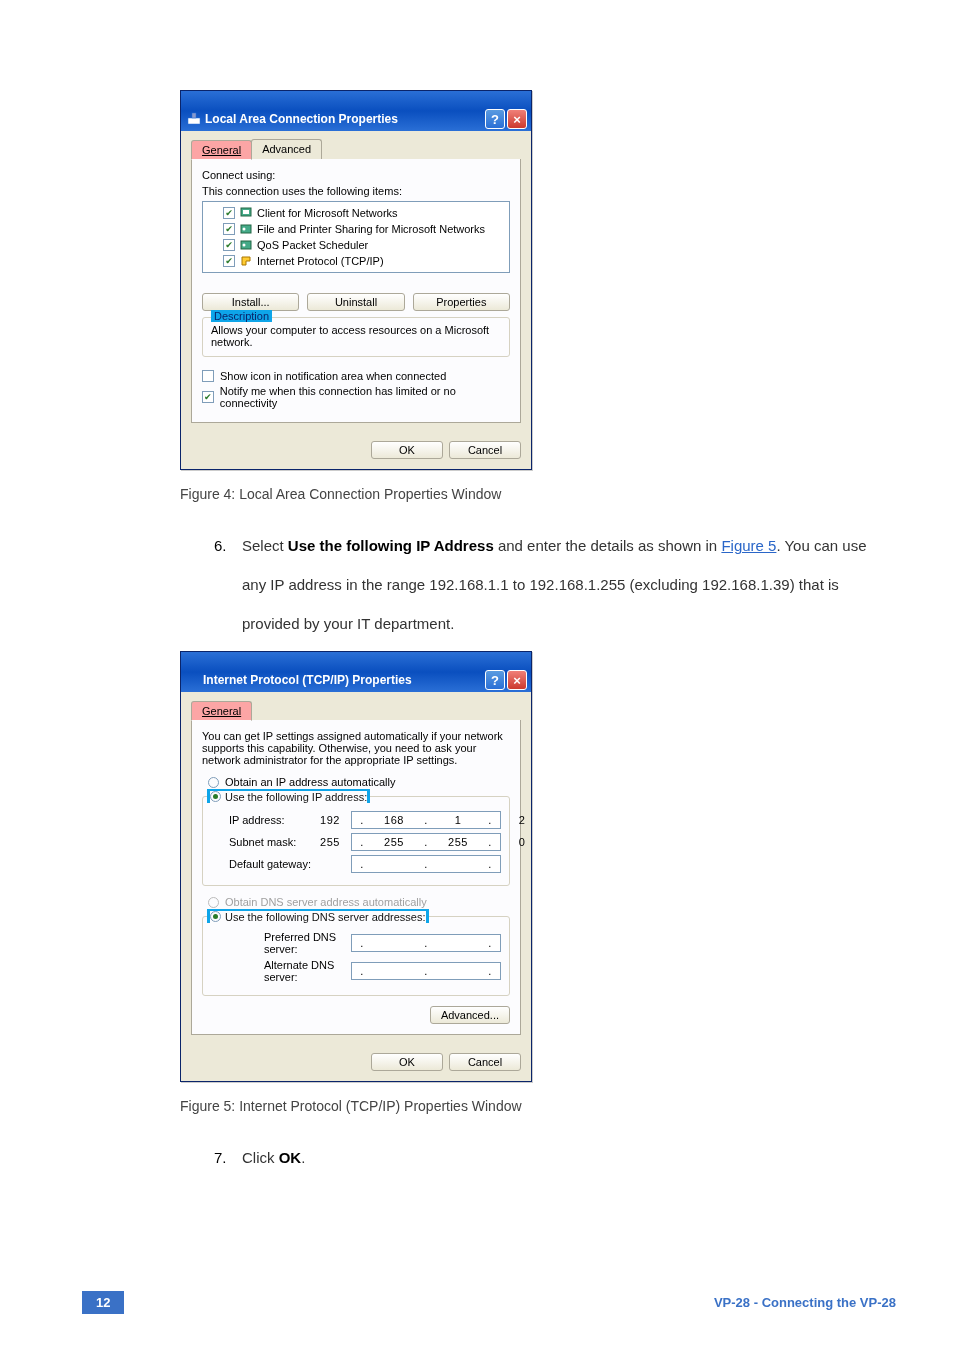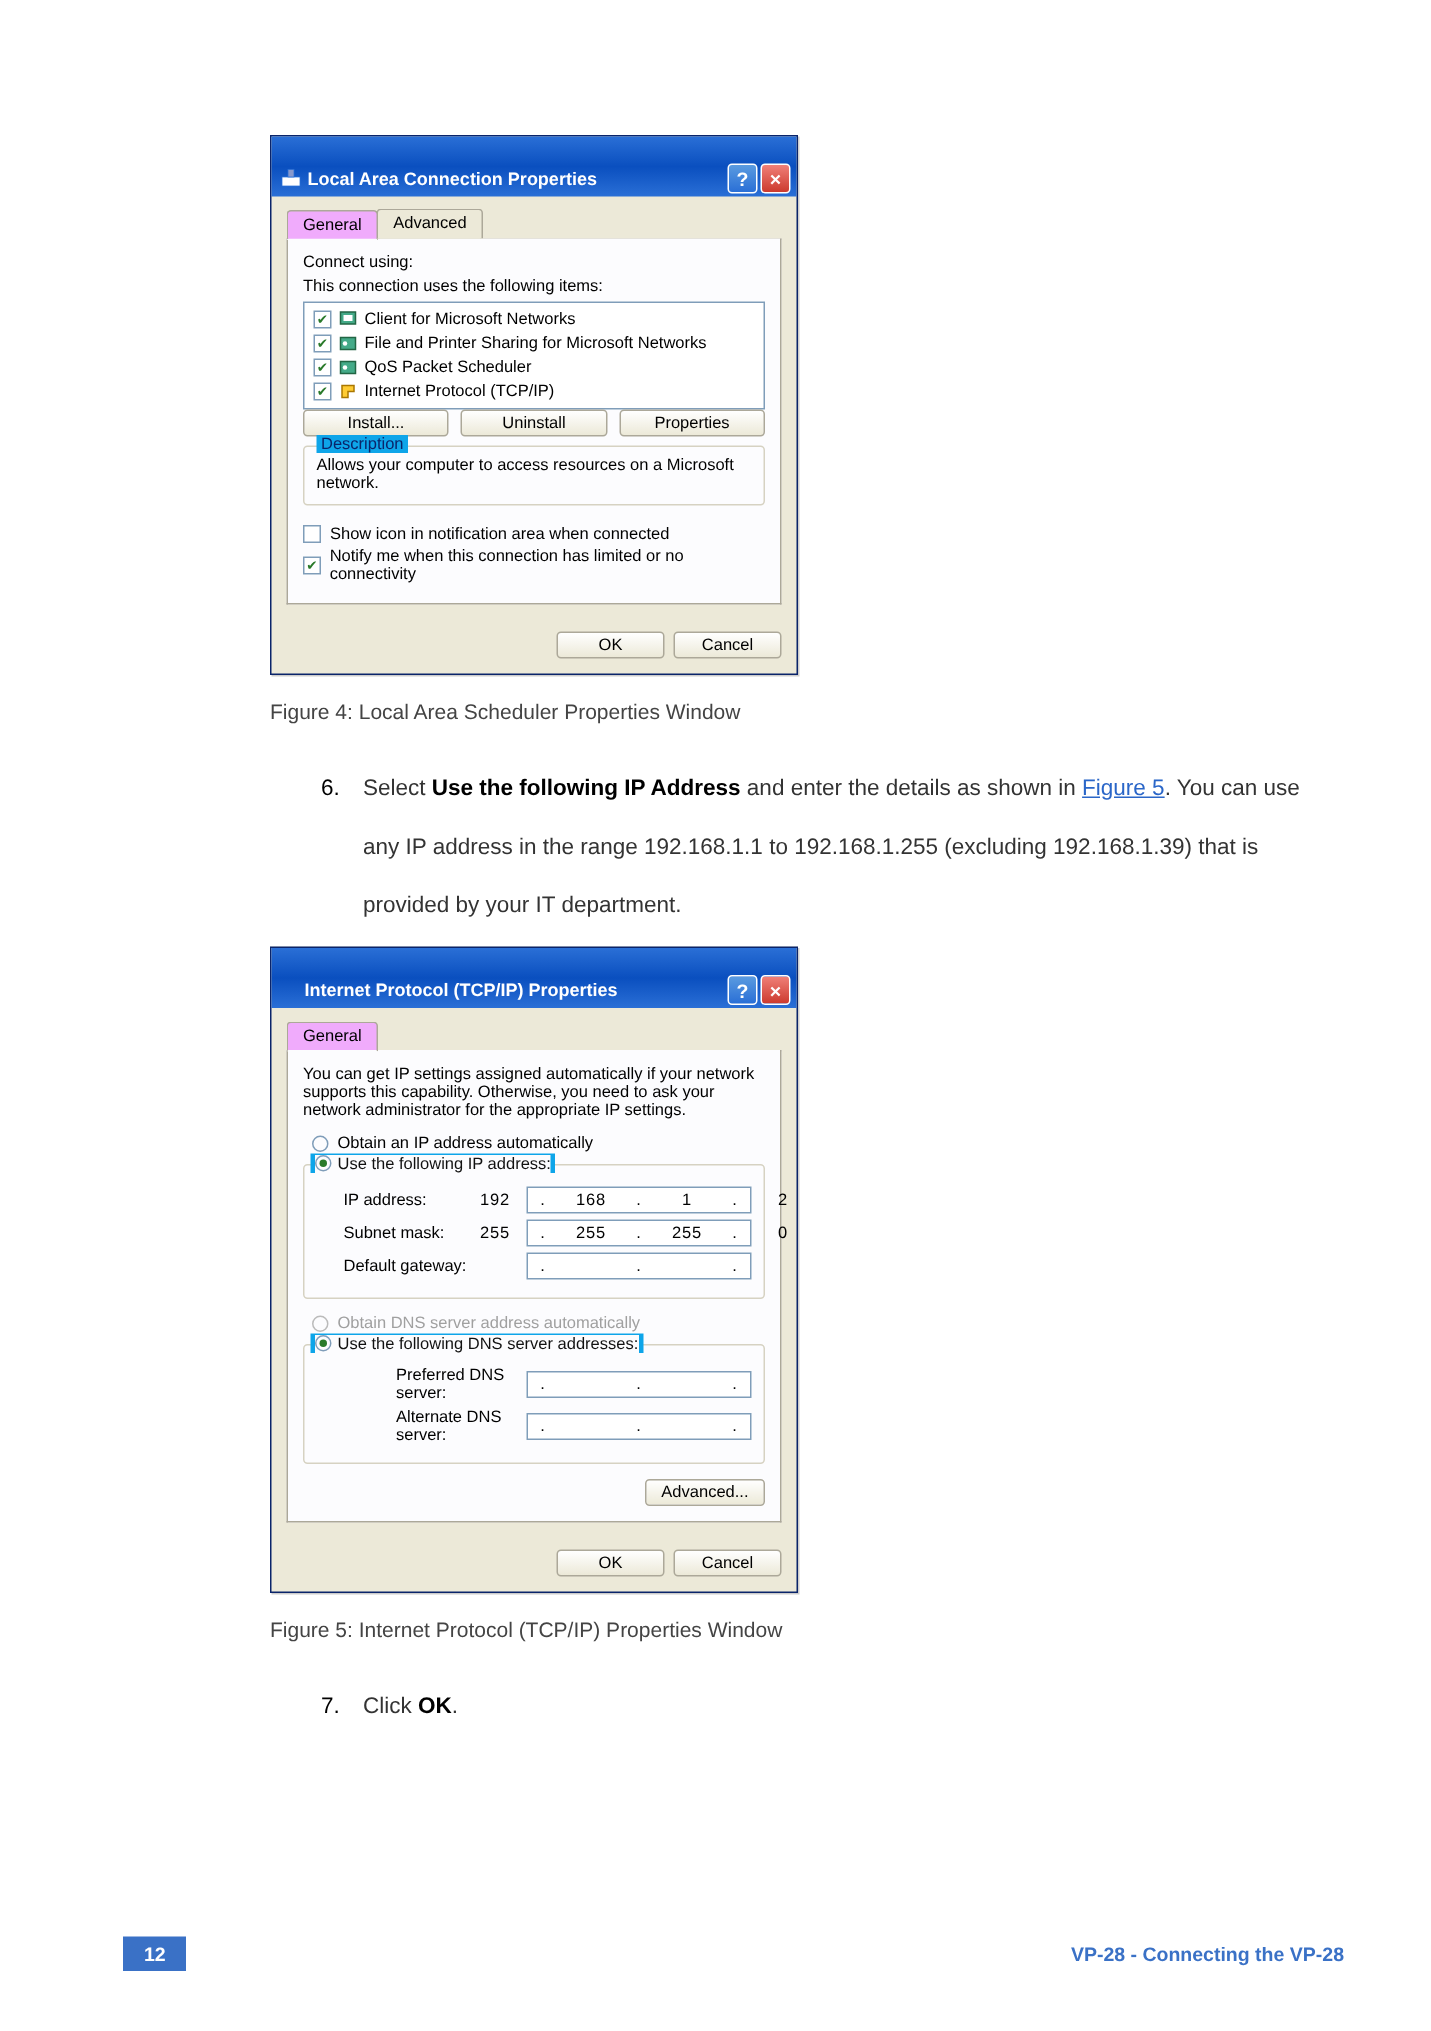--- a/index.html
+++ b/index.html
@@ -68,23 +68,24 @@
     padding: 3px 10px;
     border: 1px solid #aca899;
     border-bottom: none;
     background: #ece9d8;
     border-top-left-radius: 3px;
     border-top-right-radius: 3px;
     margin-right: -1px;
     position: relative;
   }
   .tab.active {
-    background: #f0abfc;
+    background: #fca5a5;
     top: 1px;
     border-bottom: 1px solid #fcfcfe;
+    text-decoration: underline;
   }
   .tab-content {
     border: 1px solid #aca899;
     border-top: none;
     background: #fcfcfe;
     padding: 10px;
     margin-top: -7px;
   }
   .label { margin-bottom: 4px; }
   .adapter-row {
@@ -112,22 +113,22 @@
     background: linear-gradient(to bottom, #fff, #ece9d8);
     border-radius: 3px;
     padding: 2px 10px;
     font-size: 11px;
     font-family: Tahoma, Arial, sans-serif;
     min-width: 72px;
   }
   .items-list {
     border: 1px solid #7f9db9;
     background: #fff;
-    padding: 3px 6px;
-    margin-bottom: 0;
+    padding: 3px 20px;
+    margin-bottom: 20px;
     font-size: 11px;
   }
   .li-row {
     display: flex;
     align-items: center;
     padding: 1px 0;
     gap: 4px;
   }
   .chk {
     width: 12px; height: 12px;
@@ -335,21 +336,21 @@
           <span>Notify me when this connection has limited or no connectivity</span>
         </div>
       </div>
     </div>
     <div class="dlg-footer">
       <button class="xp-btn">OK</button>
       <button class="xp-btn">Cancel</button>
     </div>
   </div>
 
-  <div class="caption">Figure 4: Local Area Scheduler Properties Window</div>
+  <div class="caption">Figure 4: Local Area Connection Properties Window</div>
 
   <div class="list-item">
     <div class="num">6.</div>
     <div class="body">
       <span>Select </span><strong>Use the following IP Address</strong><span> and enter the details as shown in </span><span class="link">Figure 5</span><span>. You can use any IP address in the range 192.168.1.1 to 192.168.1.255 (excluding 192.168.1.39) that is provided by your IT department.</span>
     </div>
   </div>
 
   <div class="xp-dialog" style="margin-top:8px;">
     <div class="titlebar">

